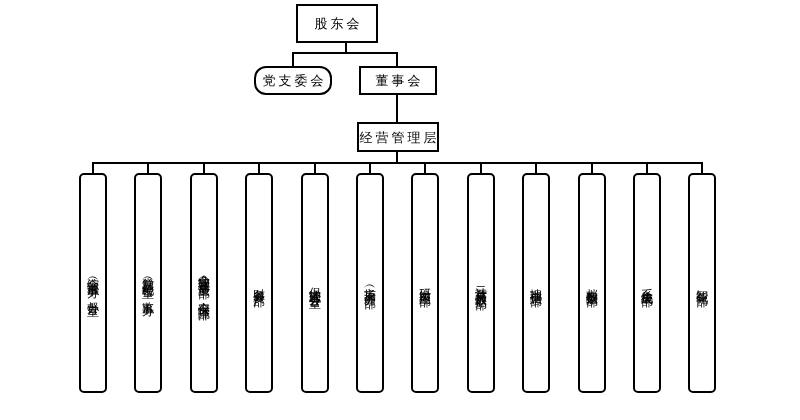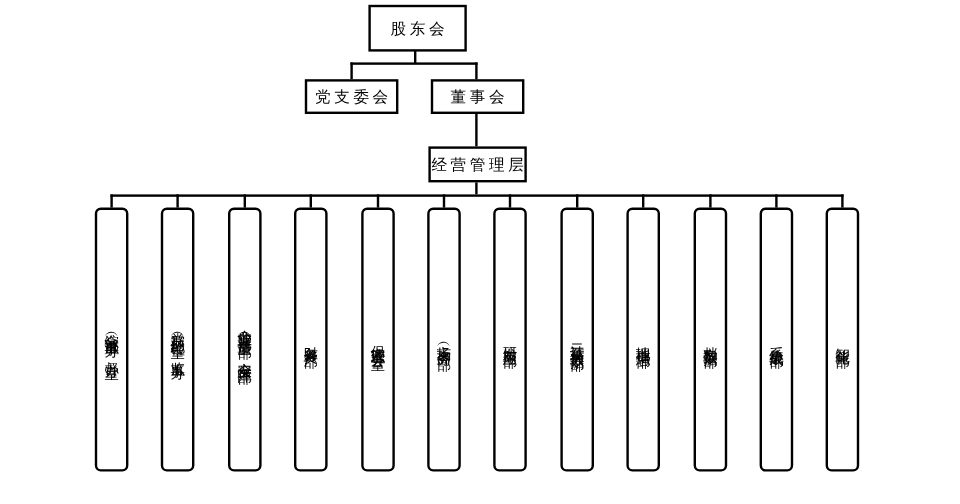--- a/index.html
+++ b/index.html
@@ -23,22 +23,22 @@
     background: #ffffff;
     display: flex;
     align-items: center;
     justify-content: center;
     font-size: 13px;
     letter-spacing: 3px;
     text-indent: 3px;
     white-space: nowrap;
     line-height: 1;
   }
-  #box-shareholders { left: 307px; top: 4px;   width: 82px; height: 39px; }
-  #box-party        { left: 254px; top: 66px;  width: 78px; height: 29px; }
+  #box-shareholders { left: 296px; top: 4px;   width: 82px; height: 39px; }
+  #box-party        { left: 254px; top: 66px;  width: 78px; height: 29px; border-radius: 12px; }
   #box-board        { left: 359px; top: 66px;  width: 78px; height: 29px; }
   #box-mgmt         { left: 357px; top: 122px; width: 82px; height: 30px; }
   .line {
     position: absolute;
     background: #000000;
   }
   .dept {
     position: absolute;
     box-sizing: border-box;
     top: 173px;

